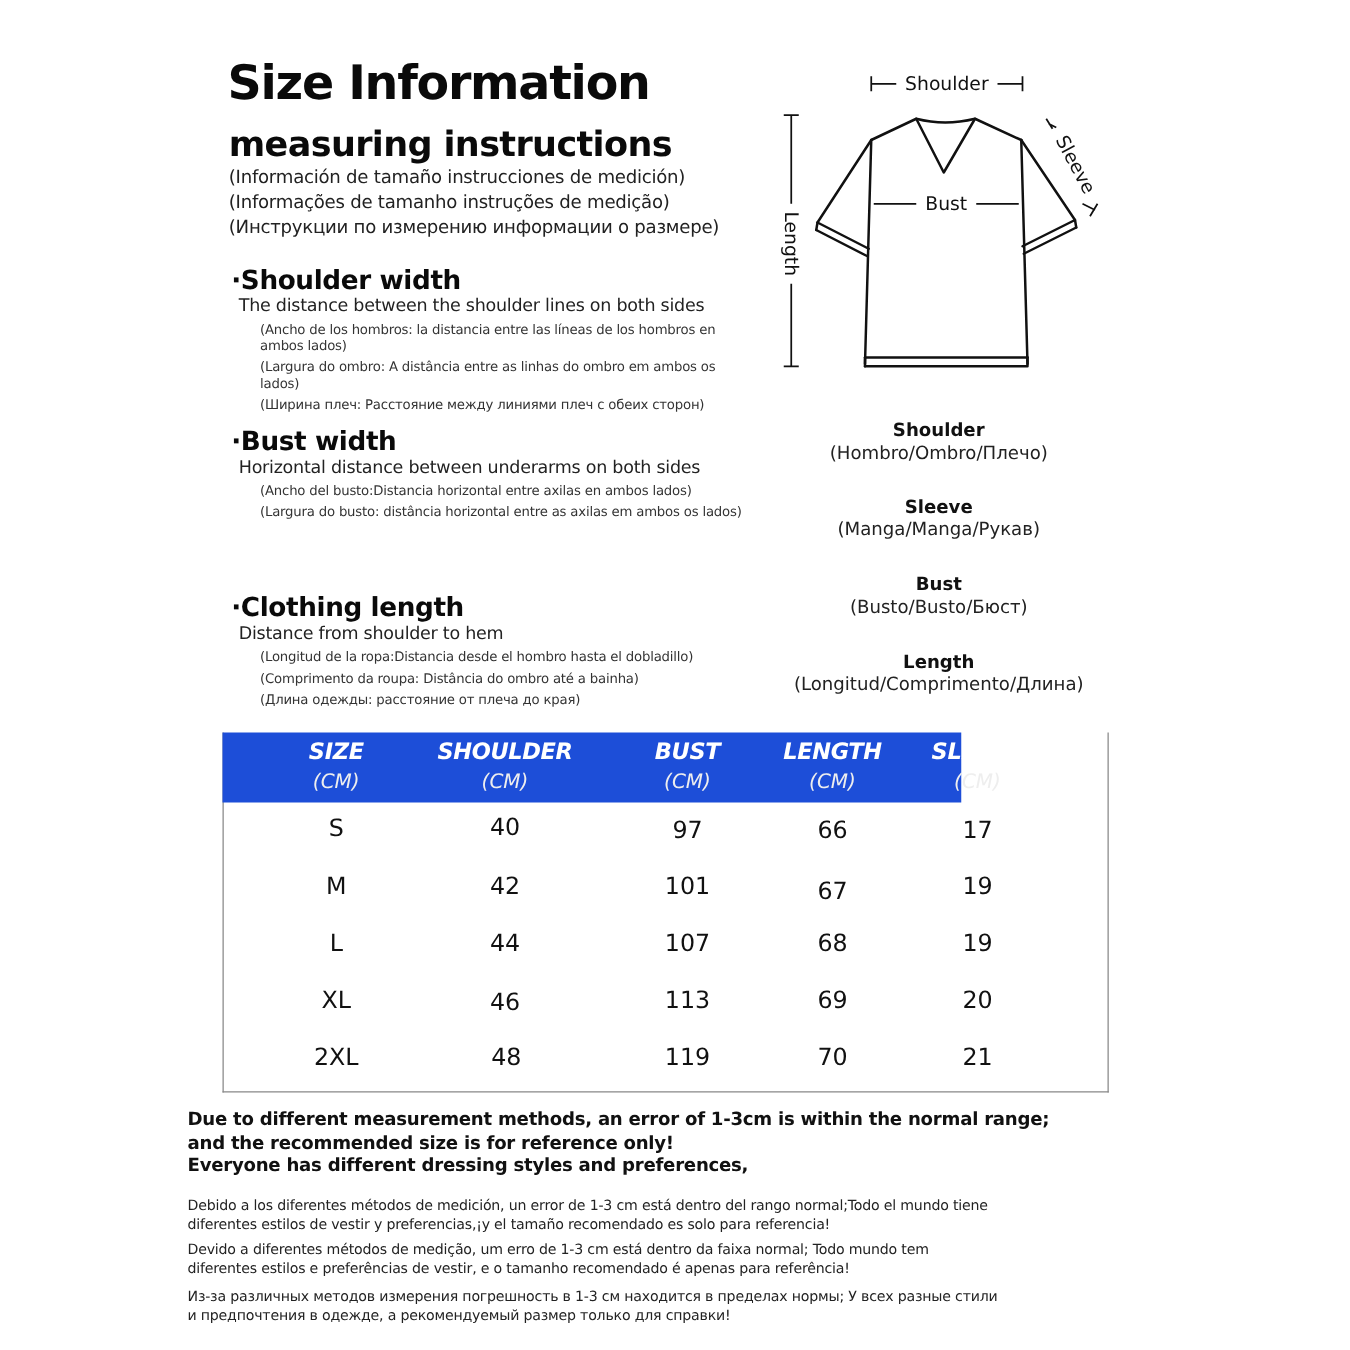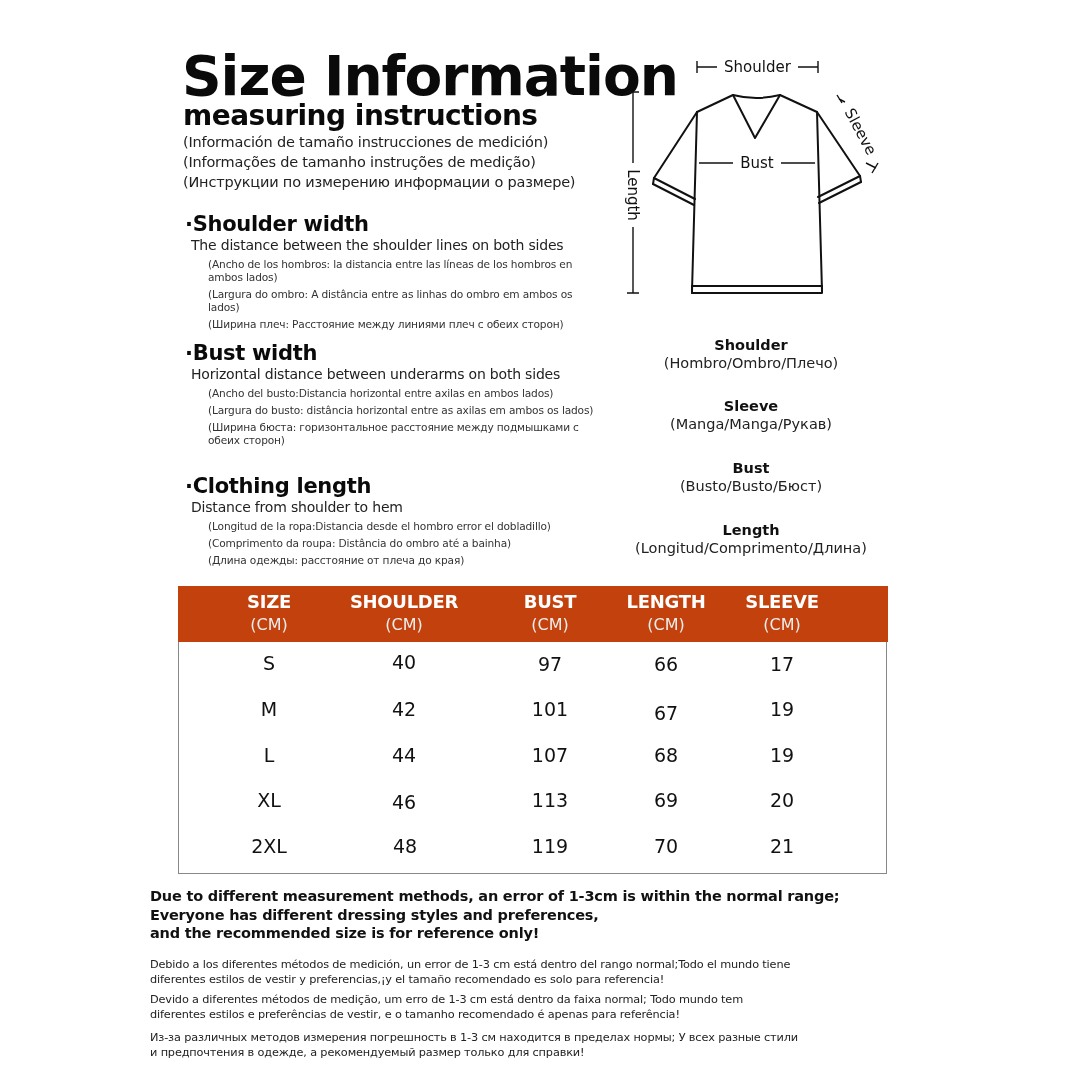--- a/index.html
+++ b/index.html
@@ -2,21 +2,21 @@
 <html><head>
   <meta charset="utf-8">
   <style>
     * { box-sizing: border-box; margin: 0; padding: 0; }
     html, body { width: 1080px; height: 1080px; background: #ffffff; overflow: hidden; }
     body { position: relative; font-family: "DejaVu Sans", sans-serif; color: #111111; }
 
     .abs { position: absolute; white-space: nowrap; }
 
     
-    .title { left: 182px; top: 44px; font-size: 55px; font-weight: bold; letter-spacing: -1px; color: #0a0a0a; font-family: "DejaVu Sans", sans-serif; }
+    .title { left: 182px; top: 44px; font-size: 38px; font-weight: bold; letter-spacing: -1px; color: #0a0a0a; font-family: "DejaVu Sans", sans-serif; }
     .subtitle { left: 183px; top: 99px; font-size: 28px; font-weight: bold; letter-spacing: -0.5px; color: #0a0a0a; }
     .trans { left: 183px; font-size: 14.5px; color: #222; letter-spacing: -0.2px; }
     .trans.t1 { top: 134px; }
     .trans.t2 { top: 154px; }
     .trans.t3 { top: 174px; }
 
     
     .sec { position: absolute; left: 185px; width: 410px; }
     .sec-h { font-size: 21px; font-weight: bold; letter-spacing: -0.3px; color: #0a0a0a; line-height: 24px; white-space: nowrap; }
     .sec-d { font-size: 14px; color: #222; margin-left: 6px; line-height: 18px; white-space: nowrap; letter-spacing: -0.2px; }
@@ -34,21 +34,21 @@
     .legend { position: absolute; left: 620px; width: 262px; text-align: center; }
     .legend .lh { font-size: 14.5px; font-weight: bold; color: #111; line-height: 17px; }
     .legend .ls { font-size: 14.5px; color: #222; line-height: 18px; white-space: nowrap; }
     .lg1 { top: 337px; }
     .lg2 { top: 398px; }
     .lg3 { top: 460px; }
     .lg4 { top: 522px; }
 
     
     .table { position: absolute; left: 178px; top: 586px; width: 709px; height: 288px; border: 1px solid #888; border-top: none; }
-    .thead { position: absolute; left: -1px; top: 0; width: 710px; height: 56px; background: #c2410c; }
+    .thead { position: absolute; left: -1px; top: 0; width: 591px; height: 56px; background: #1d4ed8; font-style: italic; }
     .th { position: absolute; top: 4px; width: 140px; margin-left: -70px; text-align: center; color: #fff; }
     .th .th-main { font-size: 18px; font-weight: bold; line-height: 24px; letter-spacing: -0.3px; }
     .th .th-unit { font-size: 16px; line-height: 22px; color: #eee; }
     .cell { position: absolute; width: 120px; margin-left: -60px; text-align: center; font-size: 19px; color: #111; line-height: 22px; }
 
     
     .foot { position: absolute; left: 150px; width: 780px; text-align: left; }
     .foot-en { top: 887px; font-size: 14.5px; font-weight: bold; line-height: 18.5px; color: #111; letter-spacing: -0.2px; }
     .foot-l { font-size: 11.3px; line-height: 14.5px; color: #222; letter-spacing: -0.15px; }
     .foot-es { top: 958px; }
@@ -70,27 +70,26 @@
   <div class="sec-n">(Ancho de los hombros: la distancia entre las líneas de los hombros en ambos lados)</div>
   <div class="sec-n">(Largura do ombro: A distância entre as linhas do ombro em ambos os lados)</div>
   <div class="sec-n">(Ширина плеч: Расстояние между линиями плеч с обеих сторон)</div>
 </div>
 
 <div class="sec sec2">
   <div class="sec-h">·Bust width</div>
   <div class="sec-d">Horizontal distance between underarms on both sides</div>
   <div class="sec-n">(Ancho del busto:Distancia horizontal entre axilas en ambos lados)</div>
   <div class="sec-n">(Largura do busto: distância horizontal entre as axilas em ambos os lados)</div>
-  <div class="sec-n">(Ширина бюста: горизонтальное расстояние между подмышками с обеих сторон)</div>
 </div>
 
 <div class="sec sec3">
   <div class="sec-h">·Clothing length</div>
   <div class="sec-d">Distance from shoulder to hem</div>
-  <div class="sec-n">(Longitud de la ropa:Distancia desde el hombro error el dobladillo)</div>
+  <div class="sec-n">(Longitud de la ropa:Distancia desde el hombro hasta el dobladillo)</div>
   <div class="sec-n">(Comprimento da roupa: Distância do ombro até a bainha)</div>
   <div class="sec-n">(Длина одежды: расстояние от плеча до края)</div>
 </div>
 
 <div class="diagram">
   <svg viewBox="0 0 280 270">
     <g fill="none" stroke="#111" stroke-width="2" stroke-linejoin="round" stroke-linecap="round">
 
       <path d="M82 67 L118 50 Q141 56 165 50 L202 67"></path>
 
@@ -209,22 +208,22 @@
     <div class="cell" style="left:90px; top:249px">2XL</div>
     <div class="cell" style="left:226px; top:249px">48</div>
     <div class="cell" style="left:371px; top:249px">119</div>
     <div class="cell" style="left:487px; top:249px">70</div>
     <div class="cell" style="left:603px; top:249px">21</div>
   </div>
 </div>
 
 <div class="foot foot-en">
   <div>Due to different measurement methods, an error of 1-3cm is within the normal range;</div>
+  <div>and the recommended size is for reference only!</div>
   <div>Everyone has different dressing styles and preferences,</div>
-  <div>and the recommended size is for reference only!</div>
 </div>
 <div class="foot foot-l foot-es">
   <div>Debido a los diferentes métodos de medición, un error de 1-3 cm está dentro del rango normal;Todo el mundo tiene</div>
   <div>diferentes estilos de vestir y preferencias,¡y el tamaño recomendado es solo para referencia!</div>
 </div>
 <div class="foot foot-l foot-pt">
   <div>Devido a diferentes métodos de medição, um erro de 1-3 cm está dentro da faixa normal; Todo mundo tem</div>
   <div>diferentes estilos e preferências de vestir, e o tamanho recomendado é apenas para referência!</div>
 </div>
 <div class="foot foot-l foot-ru">

